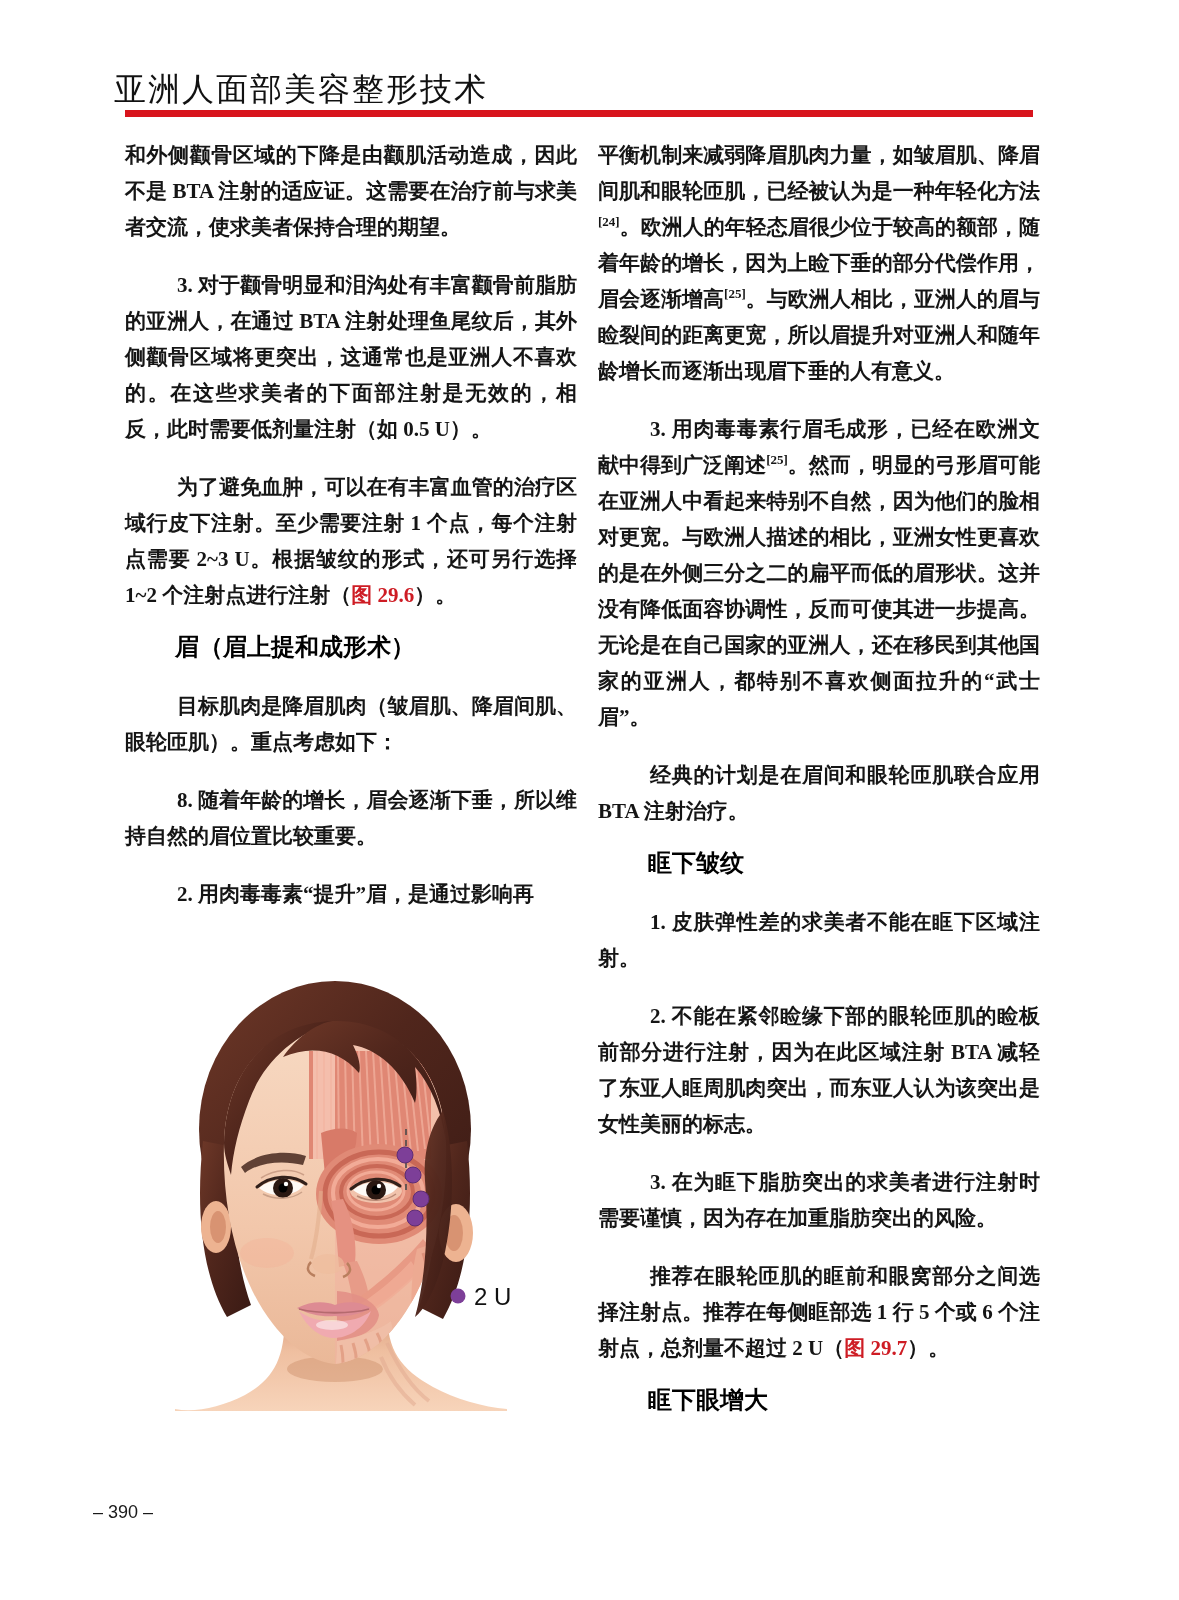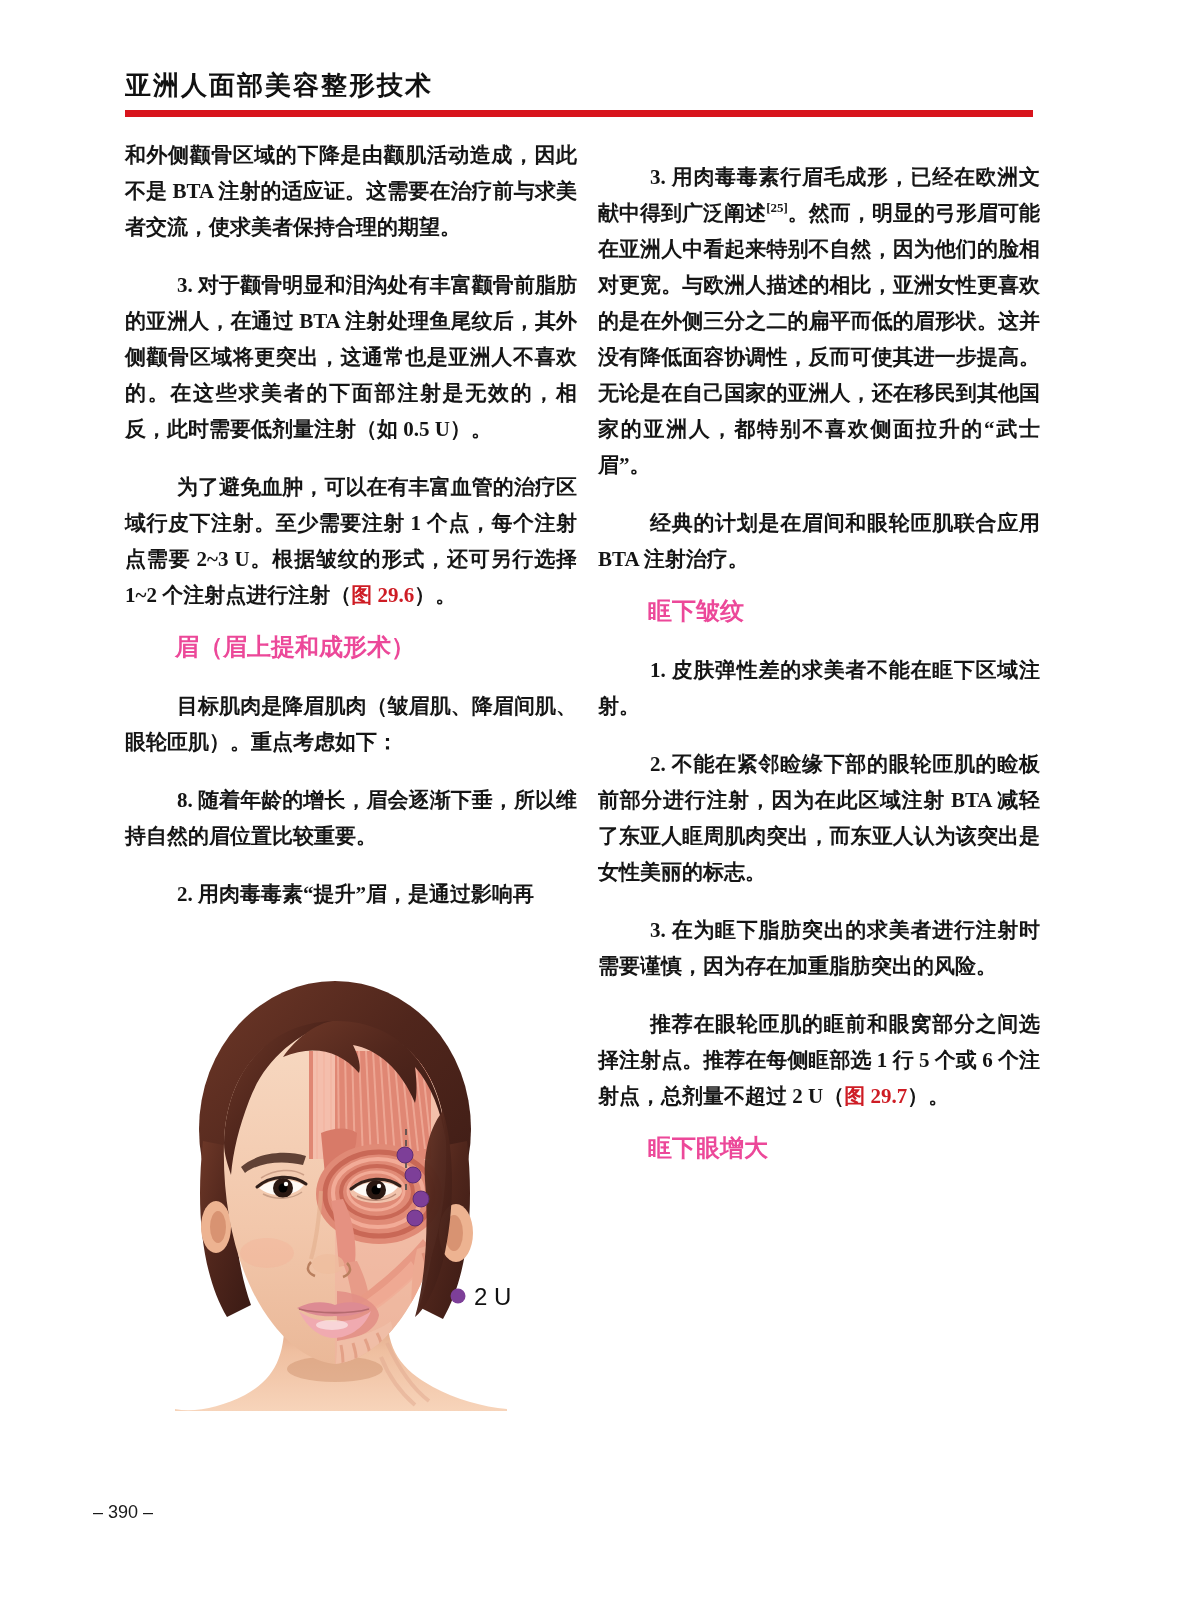--- a/index.html
+++ b/index.html
@@ -7,22 +7,22 @@
     position:relative;
     width:1179px;height:1600px;
     background:#ffffff;
     margin:0 auto;
     overflow:hidden;
     font-family:"Liberation Serif","DejaVu Serif",serif;
     color:#151515;
   }
   
   .book-title{
-    position:absolute;left:125px;top:68px;
-    font-size:26px;font-weight:bold;letter-spacing:2px;
+    position:absolute;left:114px;top:68px;
+    font-size:32px;font-weight:normal;letter-spacing:2px;
     color:#111;
   }
   .header-rule{
     position:absolute;left:125px;top:110px;
     width:908px;height:7px;background:#d8141c;
   }
   
   .col{position:absolute;top:137px;}
   .col-left{left:125px;width:452px;}
   .col-right{left:598px;width:442px;}
@@ -30,21 +30,21 @@
     margin:0;
     font-size:21px;line-height:36px;
     text-align:justify;text-align-last:left;
     color:#151515;
     font-weight:bold;
   }
   .body-p.indent{text-indent:52px;margin-top:22px;}
   .sec-heading{
     margin:15px 0 11px 0;
     font-size:24px;line-height:38px;font-weight:bold;
-    color:#ec4899;
+    color:#000000;
     text-indent:50px;
   }
   .figref{color:#ce1c24;}
   sup{font-size:13px;line-height:0;vertical-align:super;}
   
   .fig{margin:19px 0 0 0;padding:0;width:452px;height:480px;}
   .caption{
     display:block;margin:26px 0 0 0;
     font-family:"Liberation Sans","DejaVu Sans",sans-serif;
     font-size:21px;line-height:28px;
@@ -228,20 +228,21 @@
           <circle cx="333" cy="335" r="7.5" fill="#7d3f98"></circle>
           <text class="legend-text" x="349" y="344">2 U</text>
         </g>
       </svg>
     </figure>
 
   </div>
 
   <div class="col col-right">
 
+    <p class="body-p"><span>平衡机制来减弱降眉肌肉力量，如皱眉肌、降眉间肌和眼轮匝肌，已经被认为是一种年轻化方法</span><sup>[24]</sup><span>。欧洲人的年轻态眉很少位于较高的额部，随着年龄的增长，因为上睑下垂的部分代偿作用，眉会逐渐增高</span><sup>[25]</sup><span>。与欧洲人相比，亚洲人的眉与睑裂间的距离更宽，所以眉提升对亚洲人和随年龄增长而逐渐出现眉下垂的人有意义。</span></p>
 
     <p class="body-p indent"><span>3. 用肉毒毒素行眉毛成形，已经在欧洲文献中得到广泛阐述</span><sup>[25]</sup><span>。然而，明显的弓形眉可能在亚洲人中看起来特别不自然，因为他们的脸相对更宽。与欧洲人描述的相比，亚洲女性更喜欢的是在外侧三分之二的扁平而低的眉形状。这并没有降低面容协调性，反而可使其进一步提高。无论是在自己国家的亚洲人，还在移民到其他国家的亚洲人，都特别不喜欢侧面拉升的“武士眉”。</span></p>
 
     <p class="body-p indent"><span>经典的计划是在眉间和眼轮匝肌联合应用 BTA 注射治疗。</span></p>
 
     <h3 class="sec-heading">眶下皱纹</h3>
 
 
     <p class="body-p indent"><span>1. 皮肤弹性差的求美者不能在眶下区域注射。</span></p>
 

